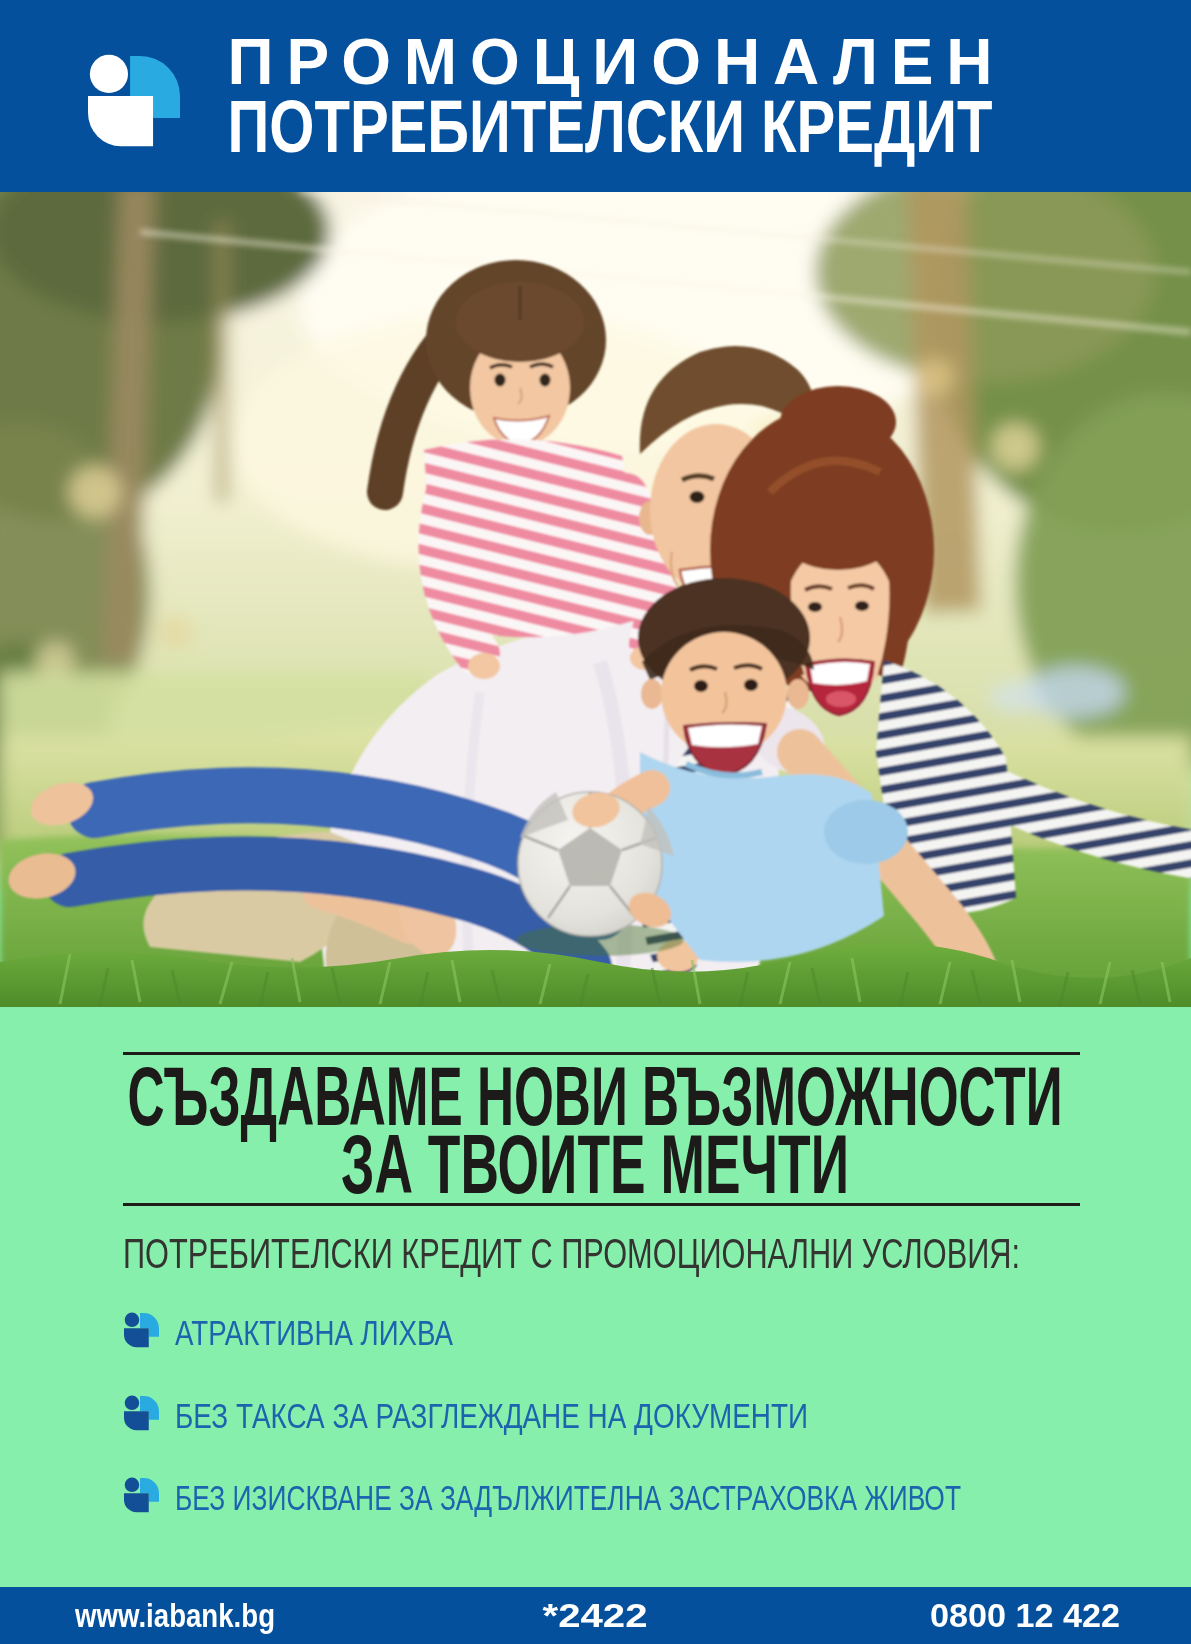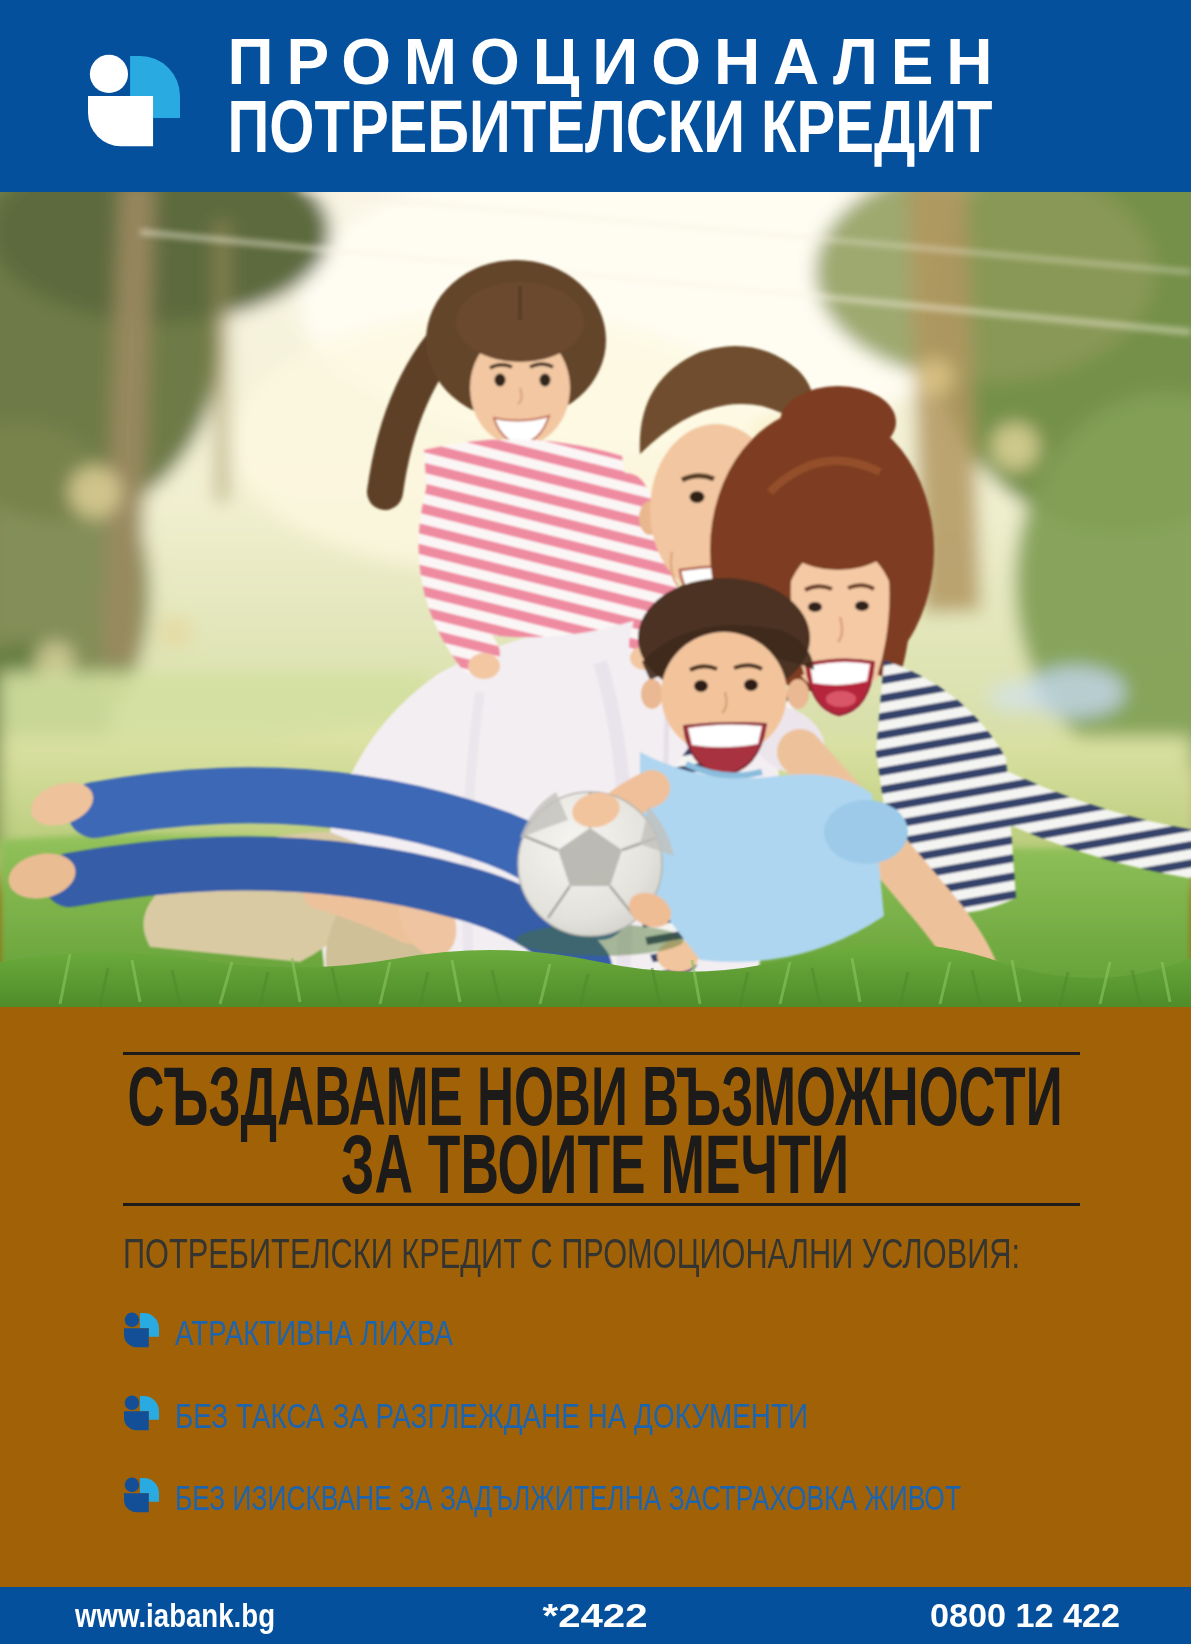--- a/index.html
+++ b/index.html
@@ -1,18 +1,18 @@
 <!DOCTYPE html>
 <html><head>
 <meta charset="utf-8">
 <style>
   html,body{margin:0;padding:0;background:#888;}
   .poster{
     position:relative;width:1191px;height:1644px;margin:0 auto;
-    background:#a16207;overflow:hidden;
+    background:#86efac;overflow:hidden;
     font-family:"Liberation Sans", sans-serif;
   }
   .abs{position:absolute;display:block;}
   .band{background:#05509d;}
   svg text{font-family:"Liberation Sans","DejaVu Sans",sans-serif;}
   .hdr-title{fill:#ffffff;font-weight:bold;}
   .headline{fill:#1c1b19;font-weight:bold;}
   .subtitle{fill:#343431;font-weight:normal;}
   .benefit{fill:#1d64ae;font-weight:normal;}
   .footer-txt{fill:#ffffff;font-weight:bold;}

